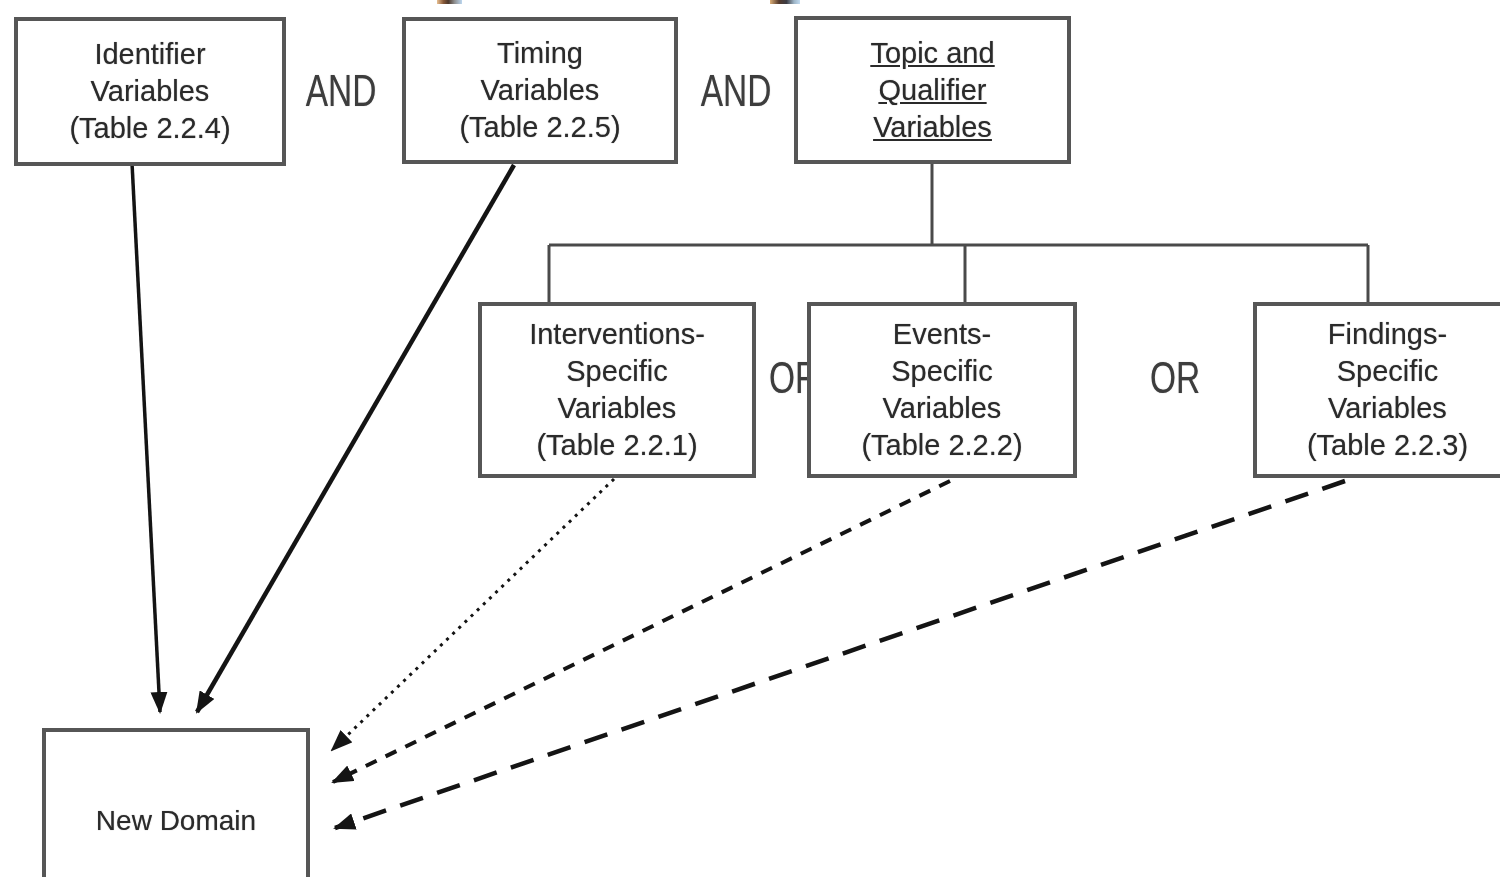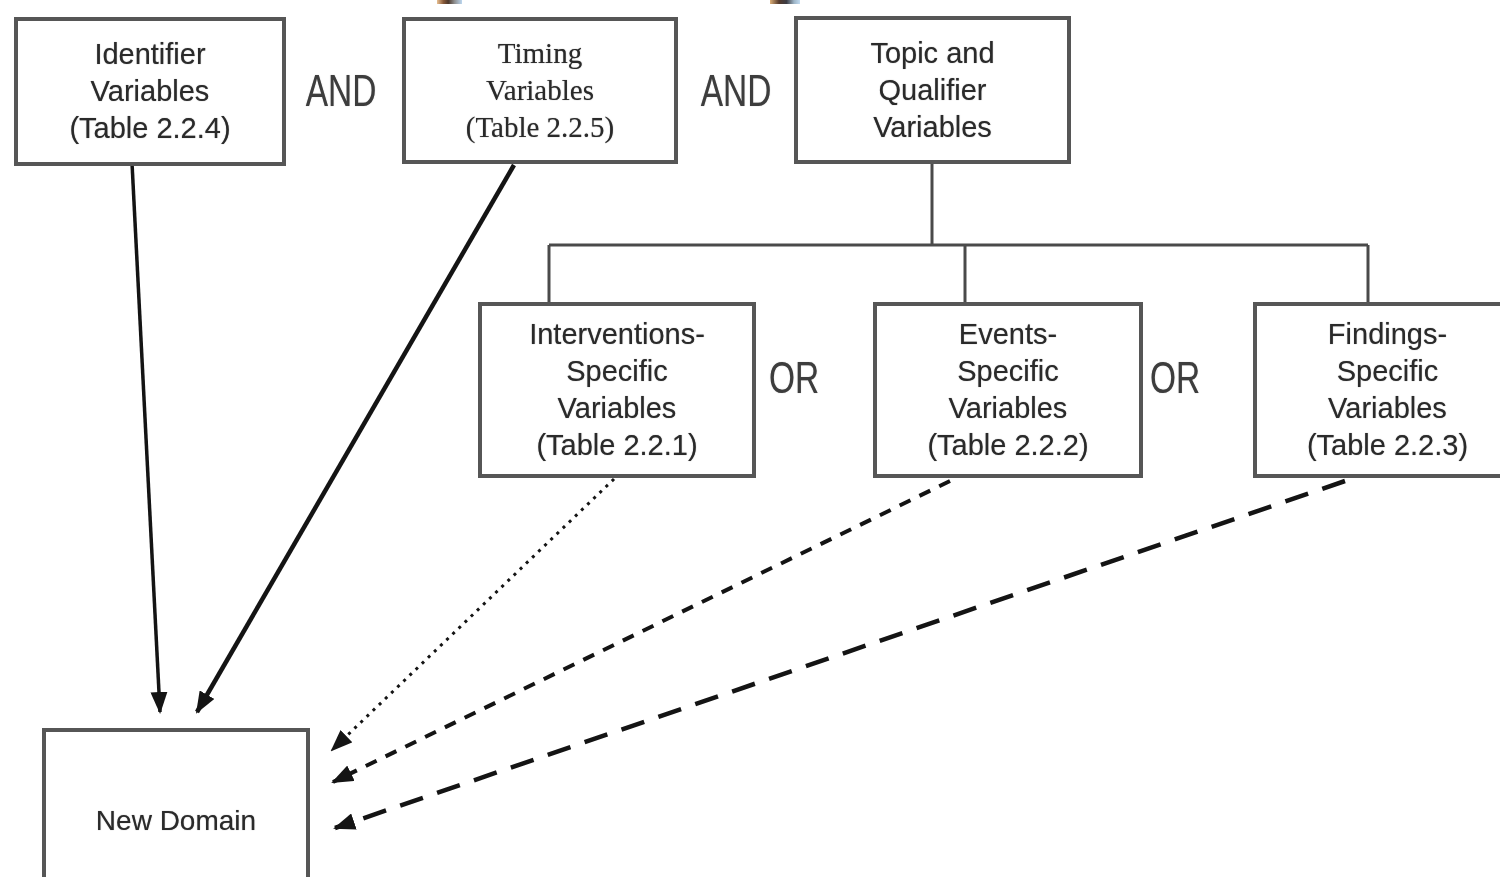--- a/index.html
+++ b/index.html
@@ -11,24 +11,24 @@
   .svg-layer{position:absolute;left:0;top:0;width:1500px;height:877px;}
   .dbox{
     position:absolute;box-sizing:border-box;
     border:4px solid #565656;background:#ffffff;
     display:flex;align-items:center;justify-content:center;text-align:center;
     color:#2a2a2a;white-space:pre-line;
     font-size:29px;line-height:37px;
     text-shadow:0 0 1px rgba(40,40,40,0.55);
   }
   .box-identifier{left:14px;top:17px;width:272px;height:149px;}
-  .box-timing{left:402px;top:17px;width:276px;height:147px;font-family:Liberation Serif, serif;}
-  .box-topic{left:794px;top:16px;width:277px;height:148px;}
+  .box-timing{left:402px;top:17px;width:276px;height:147px;}
+  .box-topic{left:794px;top:16px;width:277px;height:148px;text-decoration:underline;}
   .box-interventions{left:478px;top:302px;width:278px;height:176px;text-align:center;}
-  .box-events{left:873px;top:302px;width:270px;height:176px;}
+  .box-events{left:807px;top:302px;width:270px;height:176px;}
   .box-findings{left:1219px;top:302px;width:269px;height:176px;margin-left:34px;}
   .box-newdomain{left:42px;top:728px;width:268px;height:184px;font-size:28px;}
   .op{
     position:absolute;color:#3d3d3d;font-size:44px;line-height:44px;
     transform:scaleX(0.76);transform-origin:center center;
     text-shadow:0 0 1px rgba(60,60,60,0.5);
   }
   .op-and1{left:286px;top:69px;width:110px;text-align:center;}
   .op-and2{left:681px;top:69px;width:110px;text-align:center;}
   .op-or1{left:744px;top:356px;width:100px;text-align:center;}

